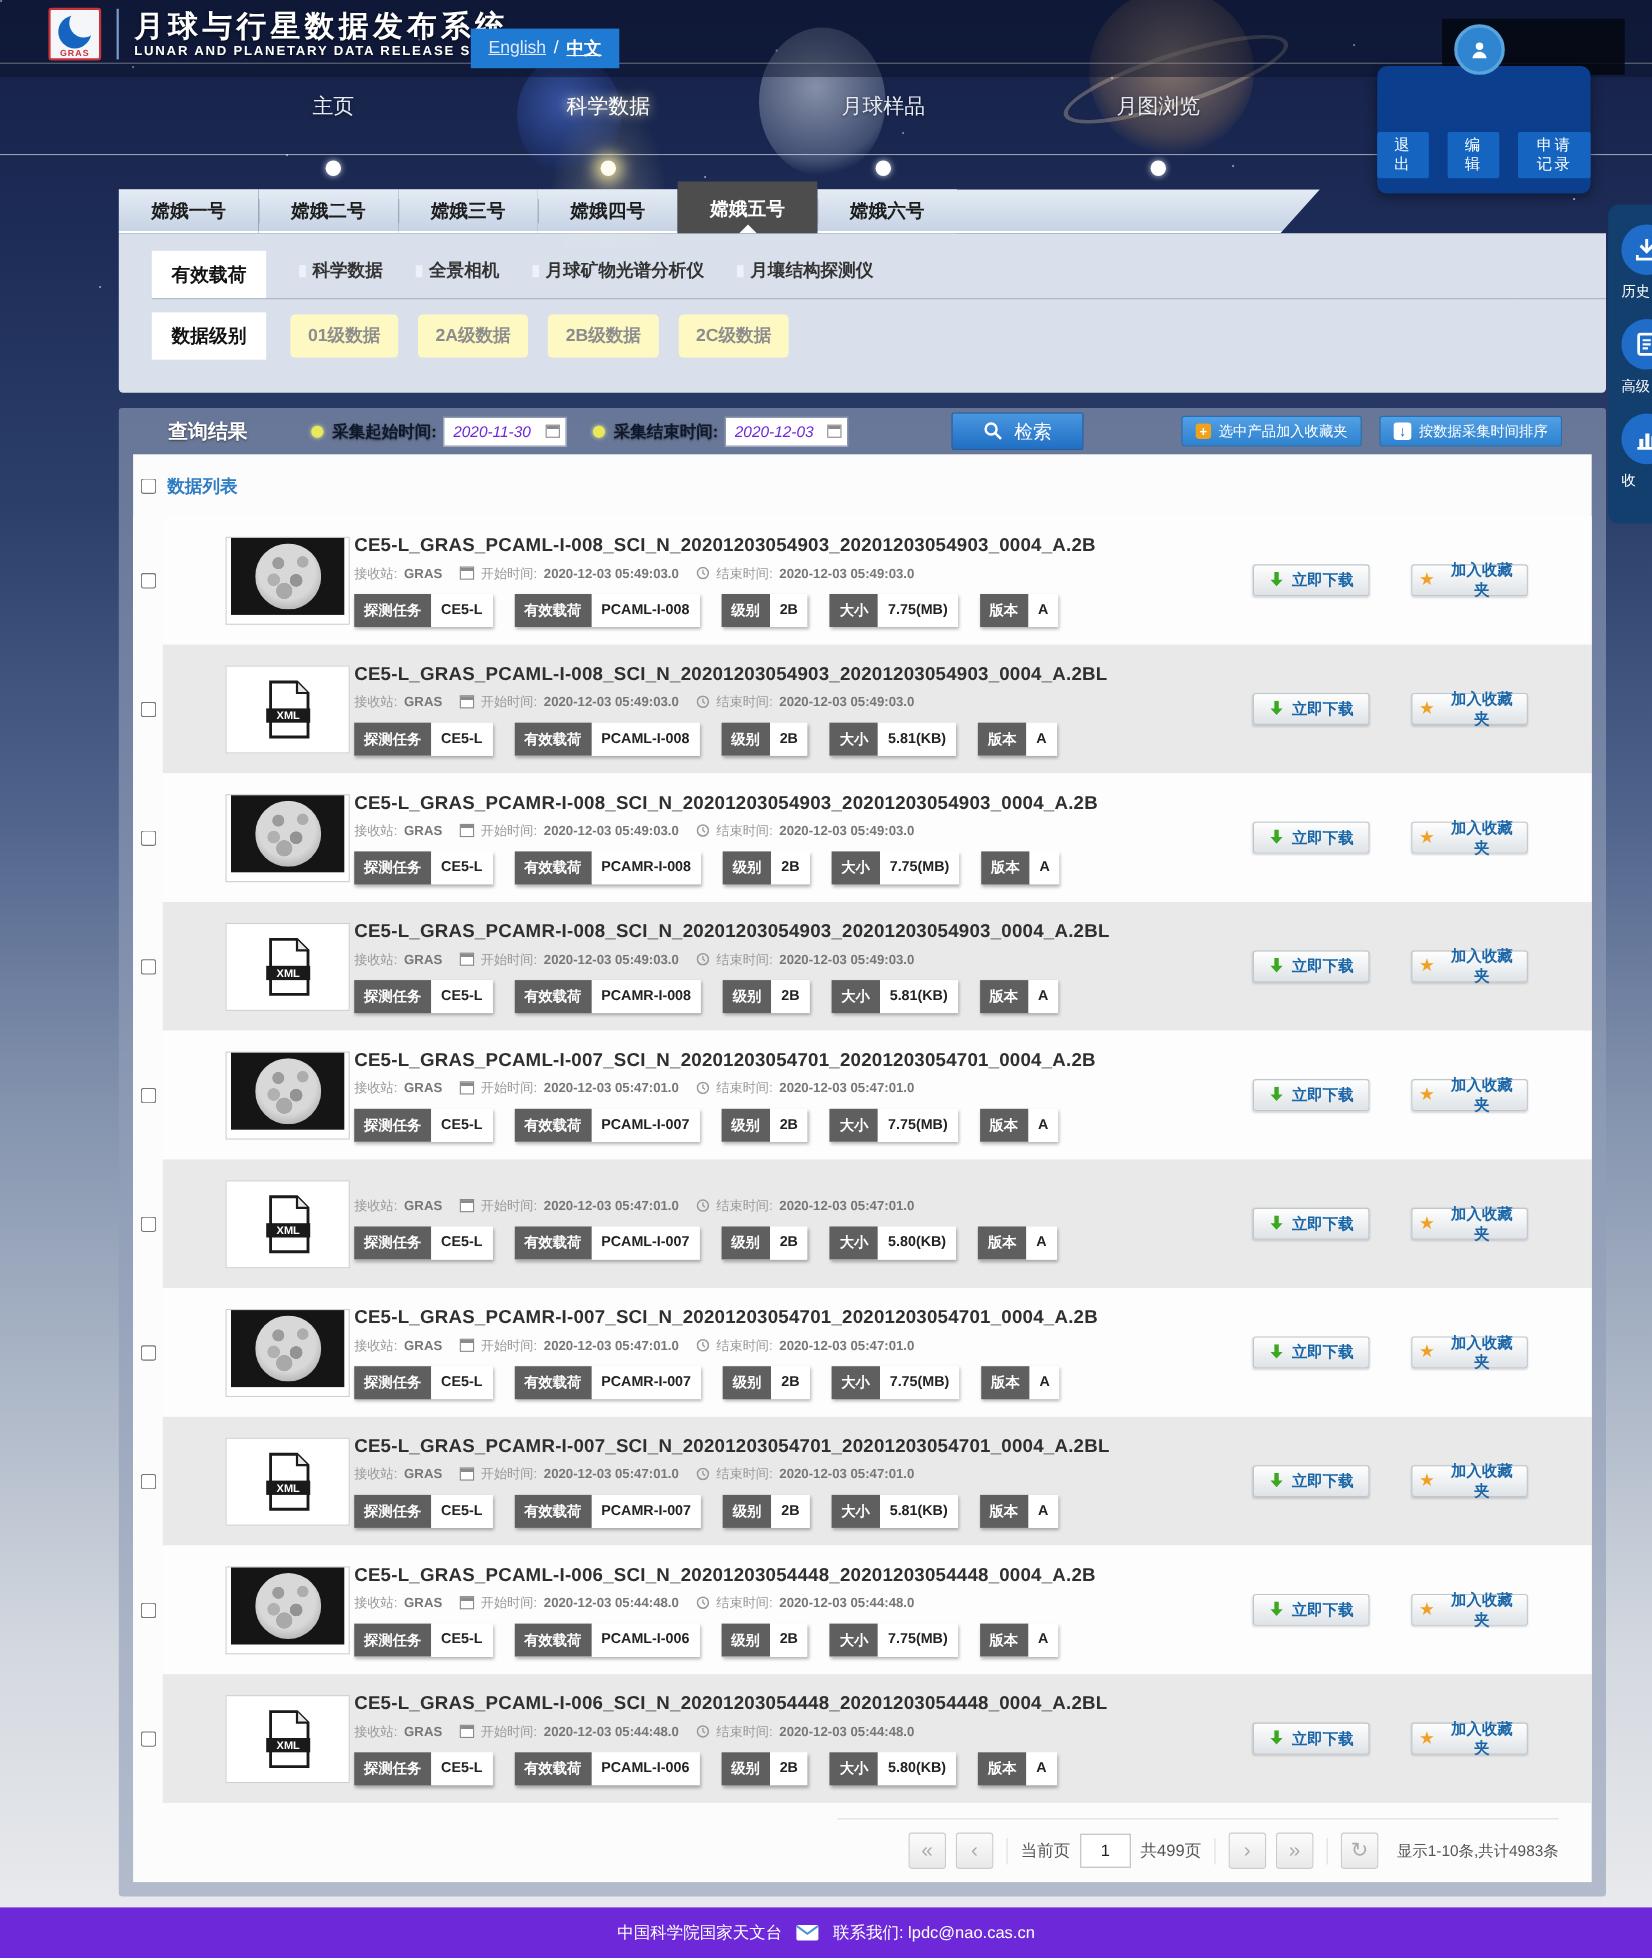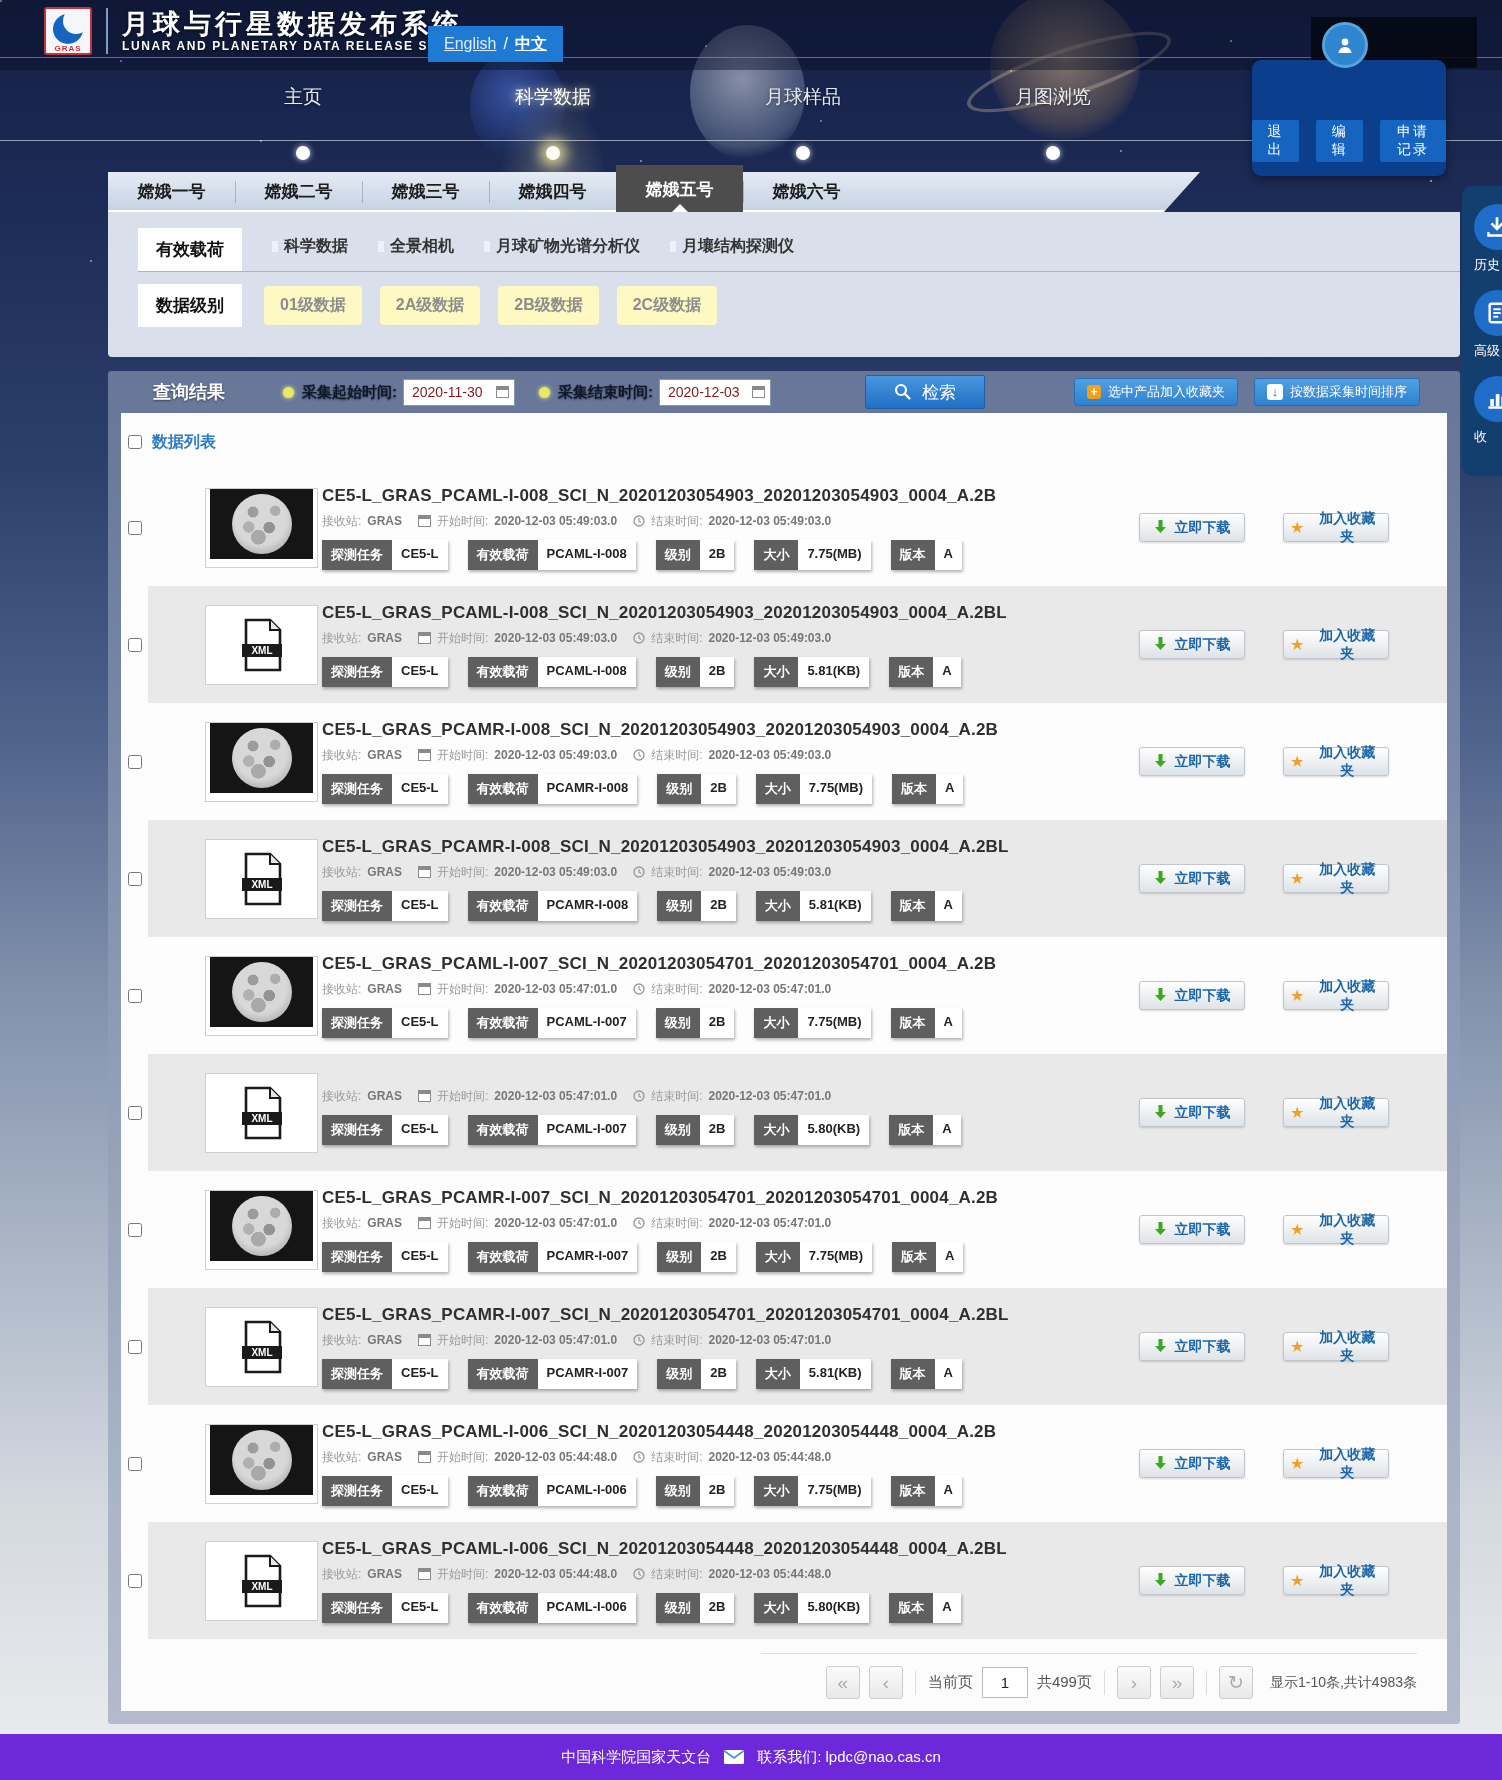--- a/index.html
+++ b/index.html
@@ -84,21 +84,21 @@
   .filter-row2{display:flex;align-items:center;gap:22px;margin-top:12px;}
   .level-btn{background:#fef9c3;color:#8d8d8d;font-size:16px;font-weight:bold;padding:9px 16px;border:none;border-radius:4px;cursor:pointer;font-family:inherit;}
 
   
   .results{margin-top:14px;background:rgba(146,158,184,.62);padding-bottom:13px;border-radius:3px;}
   .band{height:42px;display:flex;align-items:center;padding:0 0 0 45px;}
   .band-title{font-size:18px;font-weight:bold;color:#fff;text-shadow:0 1px 2px rgba(0,0,0,.5);width:130px;}
   .ydot{width:11px;height:11px;border-radius:50%;background:#e9e95a;margin-right:8px;box-shadow:0 0 4px rgba(255,255,140,.9);}
   .band-label{font-size:15px;font-weight:bold;color:#0f172a;text-shadow:0 1px 2px rgba(0,0,0,.5);margin-right:6px;}
   .date-wrap{position:relative;margin-right:24px;}
-  .date-input{width:112px;height:27px;border:1px solid #8a96ab;font-size:14px;font-family:inherit;color:#7f1d1d;padding:0 26px 0 8px;box-sizing:border-box;}
+  .date-input{width:112px;height:27px;border:1px solid #8a96ab;font-size:14px;font-family:inherit;color:#6d28d9;padding:0 26px 0 8px;box-sizing:border-box;font-style:italic;}
   .cal-icon{position:absolute;right:6px;top:7px;width:13px;height:12px;border:1px solid #8a8a8a;box-sizing:border-box;background:linear-gradient(#8a8a8a 0 3px,#fff 3px);}
   .search-btn{margin-left:70px;width:120px;height:34px;background:linear-gradient(#4a97e0,#1f6fc4);border:1px solid #1a60ab;color:#fff;font-size:17px;display:flex;align-items:center;justify-content:center;gap:10px;cursor:pointer;font-family:inherit;border-radius:2px;}
   .band-right{margin-left:auto;display:flex;align-items:center;gap:16px;margin-right:40px;}
   .mini-btn{height:28px;background:linear-gradient(#53a0e4,#2d82cf);border:1px solid #2470b6;color:#fff;font-size:13px;display:flex;align-items:center;gap:7px;padding:0 12px;cursor:pointer;font-family:inherit;border-radius:3px;}
   .plus-ic{width:14px;height:14px;background:#f0a21c;border-radius:3px;color:#fff;font-size:12px;font-weight:bold;line-height:14px;text-align:center;}
   .sortarrow-ic{width:16px;height:16px;background:#fff;border-radius:3px;color:#1565c0;font-size:13px;font-weight:bold;line-height:16px;text-align:center;}
 
   .list-wrap{margin:0 13px;background:#fcfcfc;padding-bottom:12px;min-height:1280px;box-sizing:border-box;}
   .list-header{display:flex;align-items:center;gap:10px;padding:16px 0 14px 7px;height:26px;}
   .list-header-label{color:#2e7cc4;font-weight:bold;font-size:16px;}

